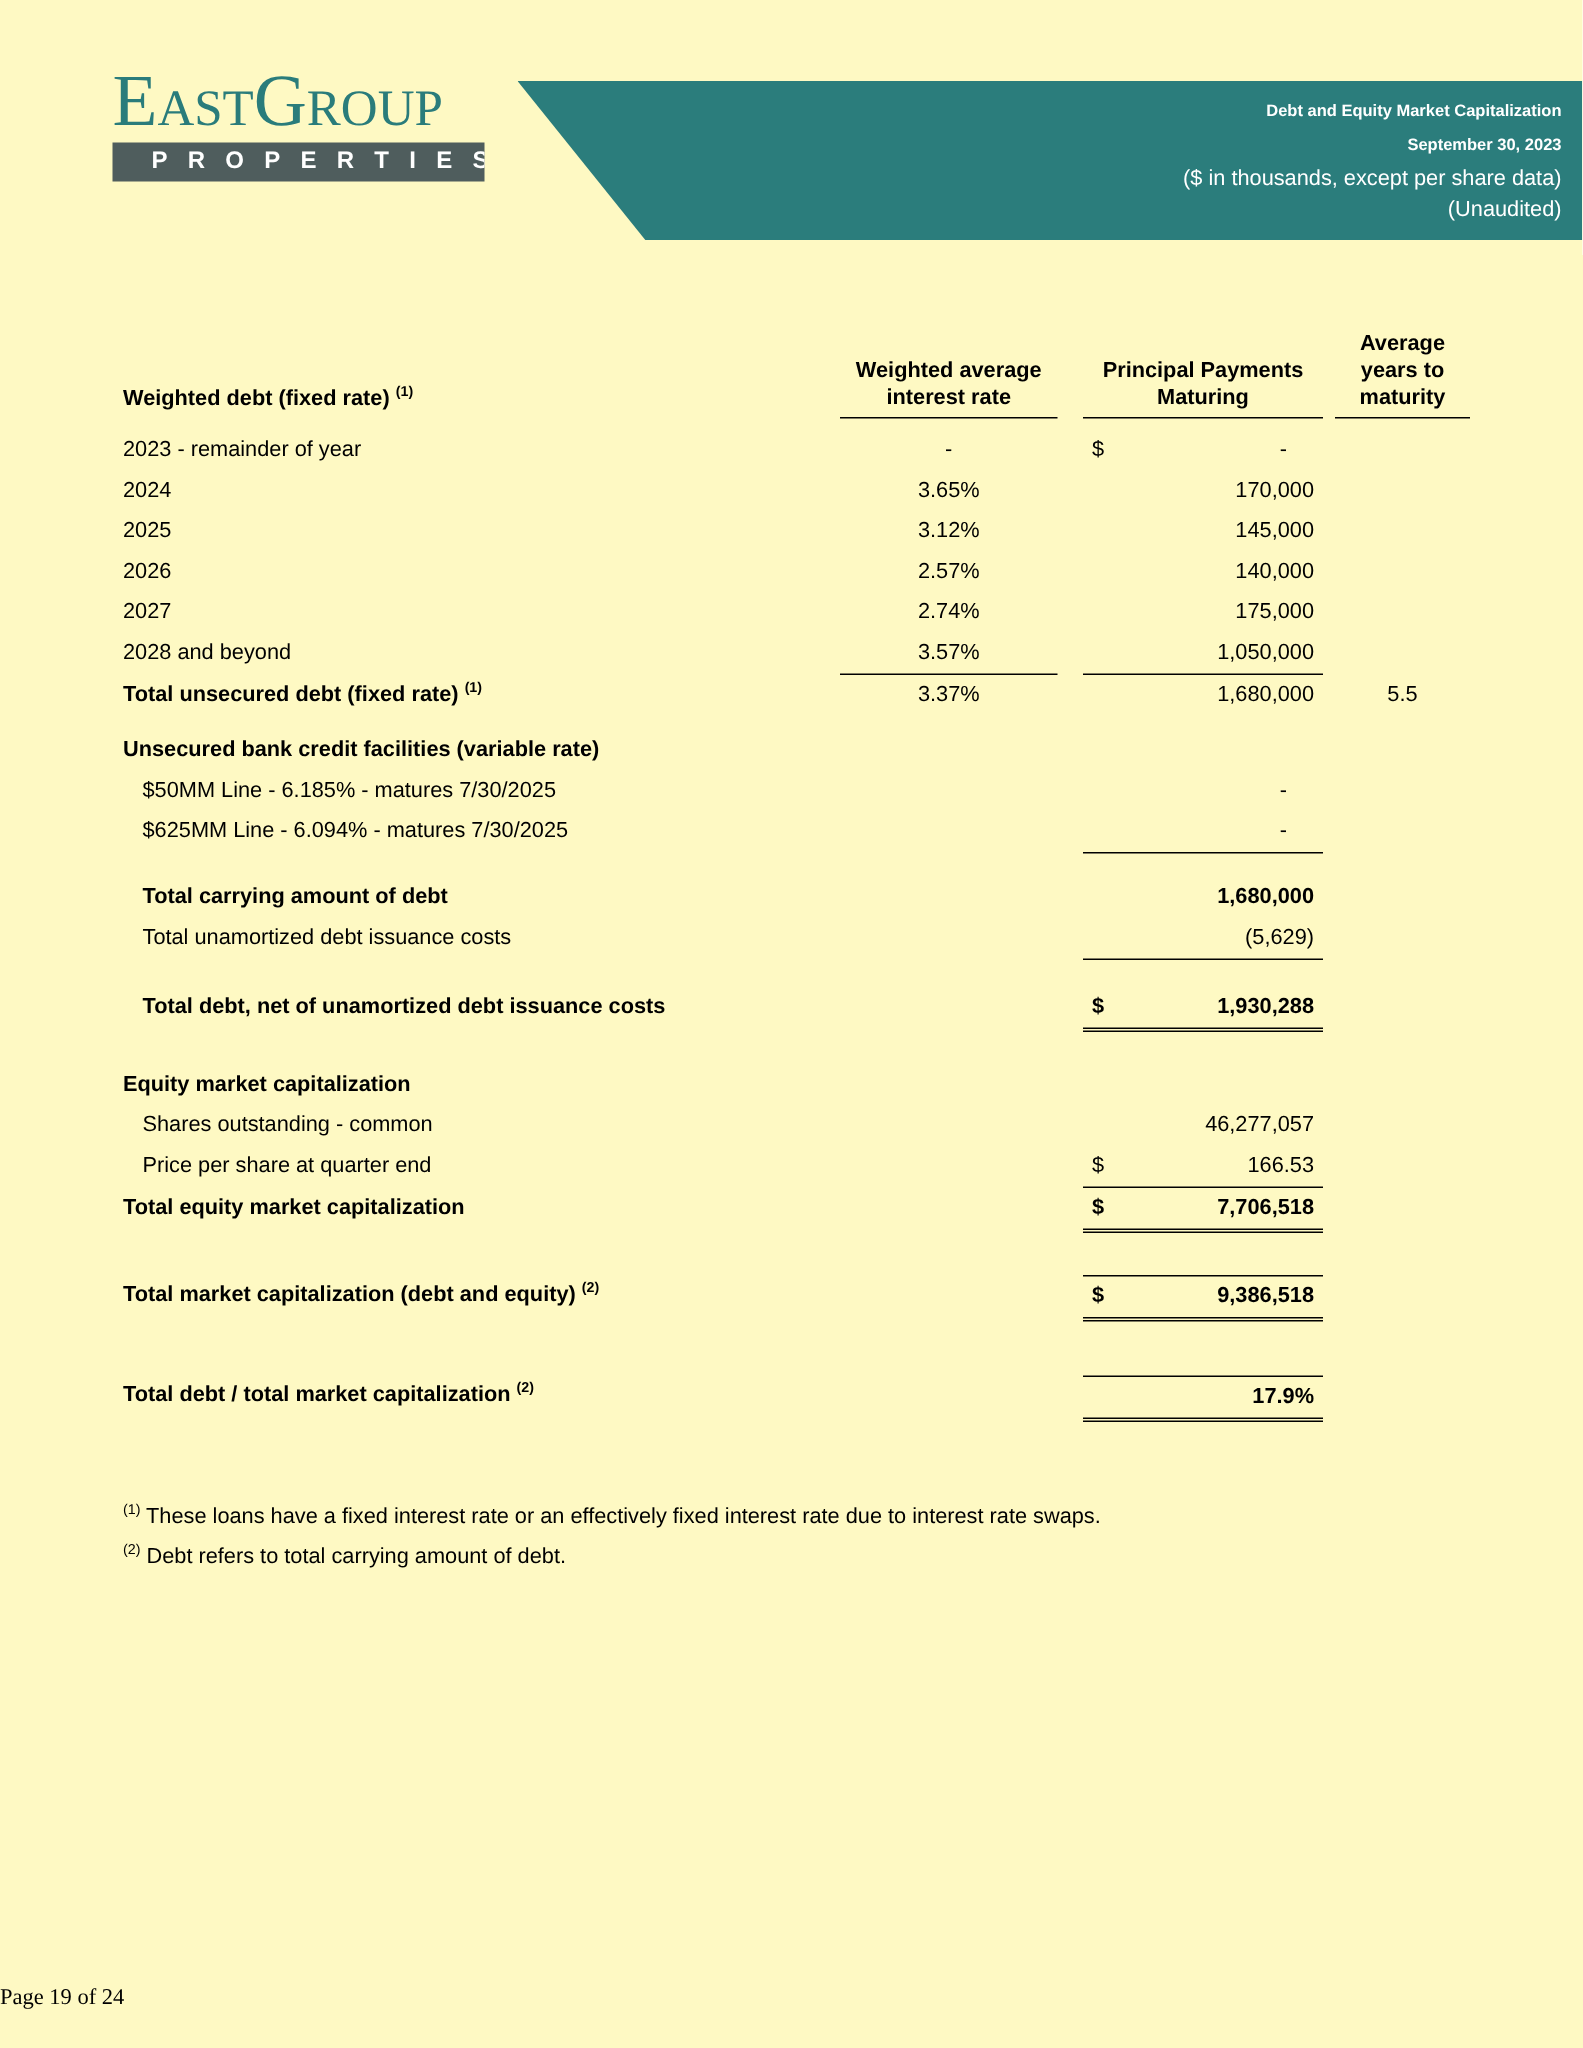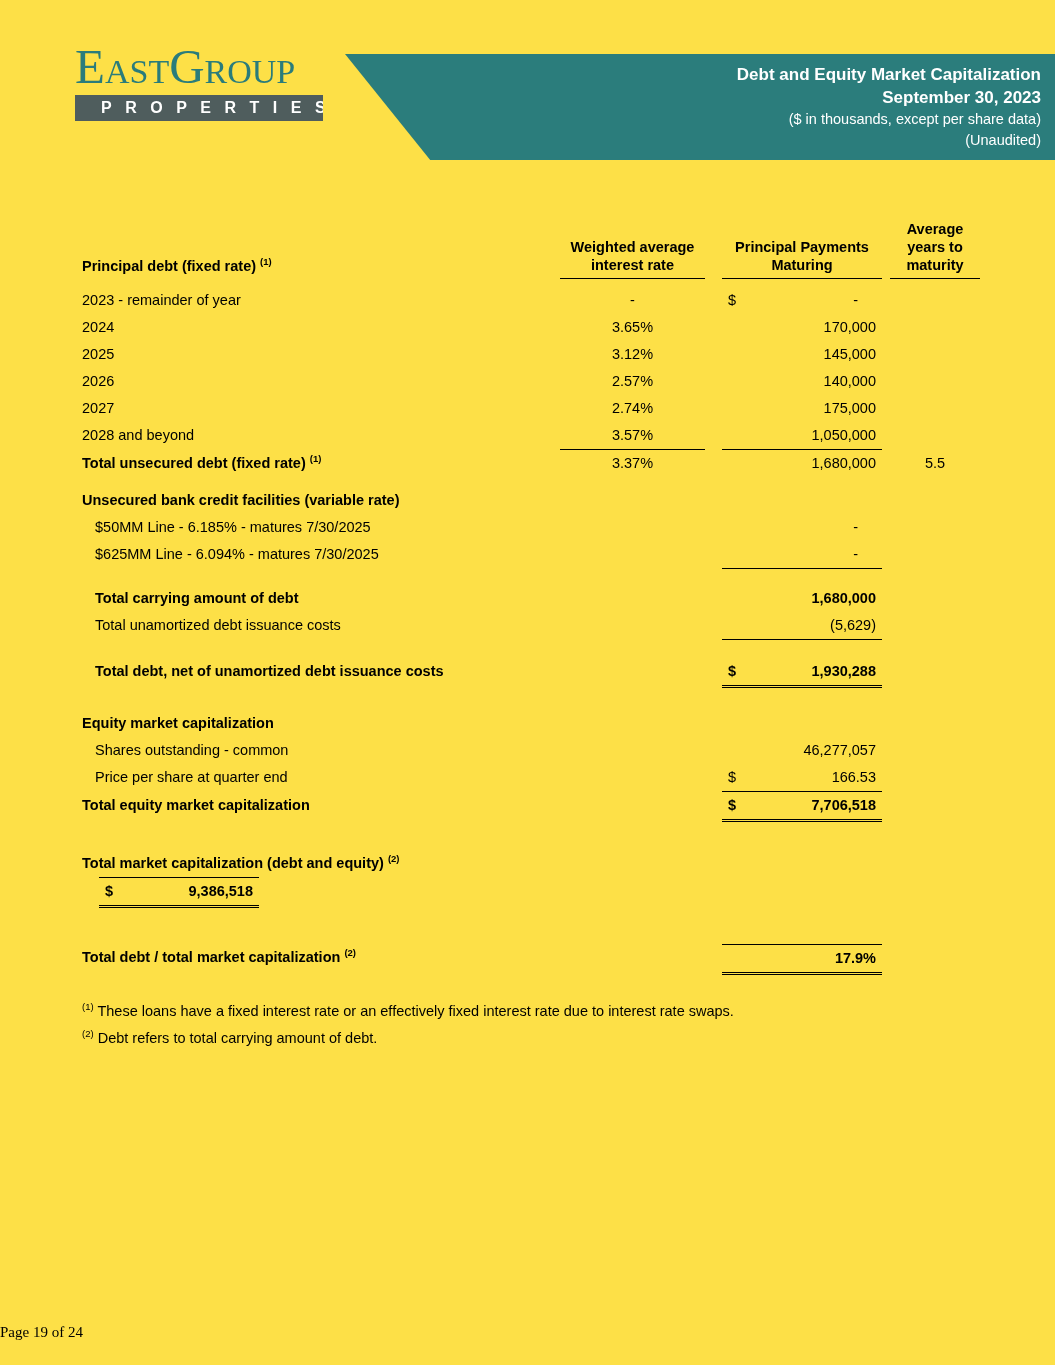--- a/index.html
+++ b/index.html
@@ -1,19 +1,19 @@
 <!DOCTYPE html>
 <html><head>
 <meta charset="utf-8">
 <style>
   * { margin:0; padding:0; box-sizing:border-box; }
   html,body { background:#ffffff; }
   .page {
     position:relative; width:1055px; height:1365px; margin:0 auto;
-    background:#fde047; color:#000;
+    background:#fef9c3; color:#000;
     font-family:"Liberation Sans", sans-serif; font-size:14.5px;
     overflow:hidden;
   }
 
   
   .logo { position:absolute; left:75px; top:42px; width:248px; }
   .logo-text {
     font-family:"Liberation Serif", serif; font-variant:small-caps;
     font-size:49px; line-height:1.02; color:#2a7c7b; white-space:nowrap;
   }
@@ -22,21 +22,21 @@
     font-size:16px; font-weight:bold; letter-spacing:13.5px;
     padding:4px 0 4px 26px; white-space:nowrap; overflow:hidden; width:248px;
   }
 
   .banner {
     position:absolute; left:345px; top:54px; width:710px; height:106px;
     background:#2b7d7c; color:#fff; text-align:right;
     clip-path:polygon(0 0, 100% 0, 100% 100%, 12% 100%);
     padding:9px 14px 0 0;
   }
-  .banner-title, .banner-date { font-size:17px; font-weight:bold; line-height:23px; }
+  .banner-title, .banner-date { font-size:11px; font-weight:bold; line-height:23px; }
   .banner-note { font-size:14.5px; line-height:21px; }
 
   
   .content { position:absolute; left:82px; top:220px; width:900px; }
   .hrow { display:flex; align-items:flex-end; margin-bottom:8px; }
   .lblh { width:478px; font-weight:bold; padding-bottom:5px; }
   .hcell {
     font-weight:bold; text-align:center; line-height:18px;
     border-bottom:1.5px solid #000; padding-bottom:4px;
   }
@@ -51,21 +51,21 @@
   .c-prin .d { position:absolute; left:6px; }
   .c-years { width:90px; margin-left:8px; text-align:center; }
 
   .b   { font-weight:bold; }
   .ind { padding-left:13px; }
   .pr24 { padding-right:24px; }
   .u1  { border-bottom:1px solid #000; }
   .dbl { border-bottom:3px double #000; }
   .topline { border-top:1px solid #000; }
   .mt10 { margin-top:10px;gap:32px; } .mt16 { margin-top:16px; } .mt18 { margin-top:18px; }
-  .mt22 { margin-top:22px; } .mt28 { margin-top:28px;flex-direction:column; } .mt36 { margin-top:36px; }
+  .mt22 { margin-top:22px; } .mt28 { margin-top:28px; } .mt36 { margin-top:36px; }
   sup { font-size:9.5px; vertical-align:super; line-height:0; }
 
   
   .footnotes { position:absolute; left:82px; top:998px; width:880px; }
   .fn { line-height:27px; }
   .page-footer {
     position:absolute; left:0; right:0; bottom:24px; text-align:left;
     font-family:"Liberation Serif", serif; font-size:15px;
   }
 </style>
@@ -82,21 +82,21 @@
   <div class="banner">
     <div class="banner-title">Debt and Equity Market Capitalization</div>
     <div class="banner-date">September 30, 2023</div>
     <div class="banner-note">($ in thousands, except per share data)</div>
     <div class="banner-note">(Unaudited)</div>
   </div>
 
   <div class="content">
 
     <div class="hrow">
-      <div class="lblh"><span>Principal debt (fixed rate) </span><sup>(1)</sup></div>
+      <div class="lblh"><span>Weighted debt (fixed rate) </span><sup>(1)</sup></div>
       <div class="hcell w-rate">Weighted average interest rate</div>
       <div class="hcell w-prin">Principal Payments Maturing</div>
       <div class="hcell w-years">Average years to maturity</div>
     </div>
 
     <div class="row">
       <div class="lbl">2023 - remainder of year</div>
       <div class="c-rate">-</div>
       <div class="c-prin pr24"><span class="d">$</span><span>-</span></div>
       <div class="c-years"></div>

